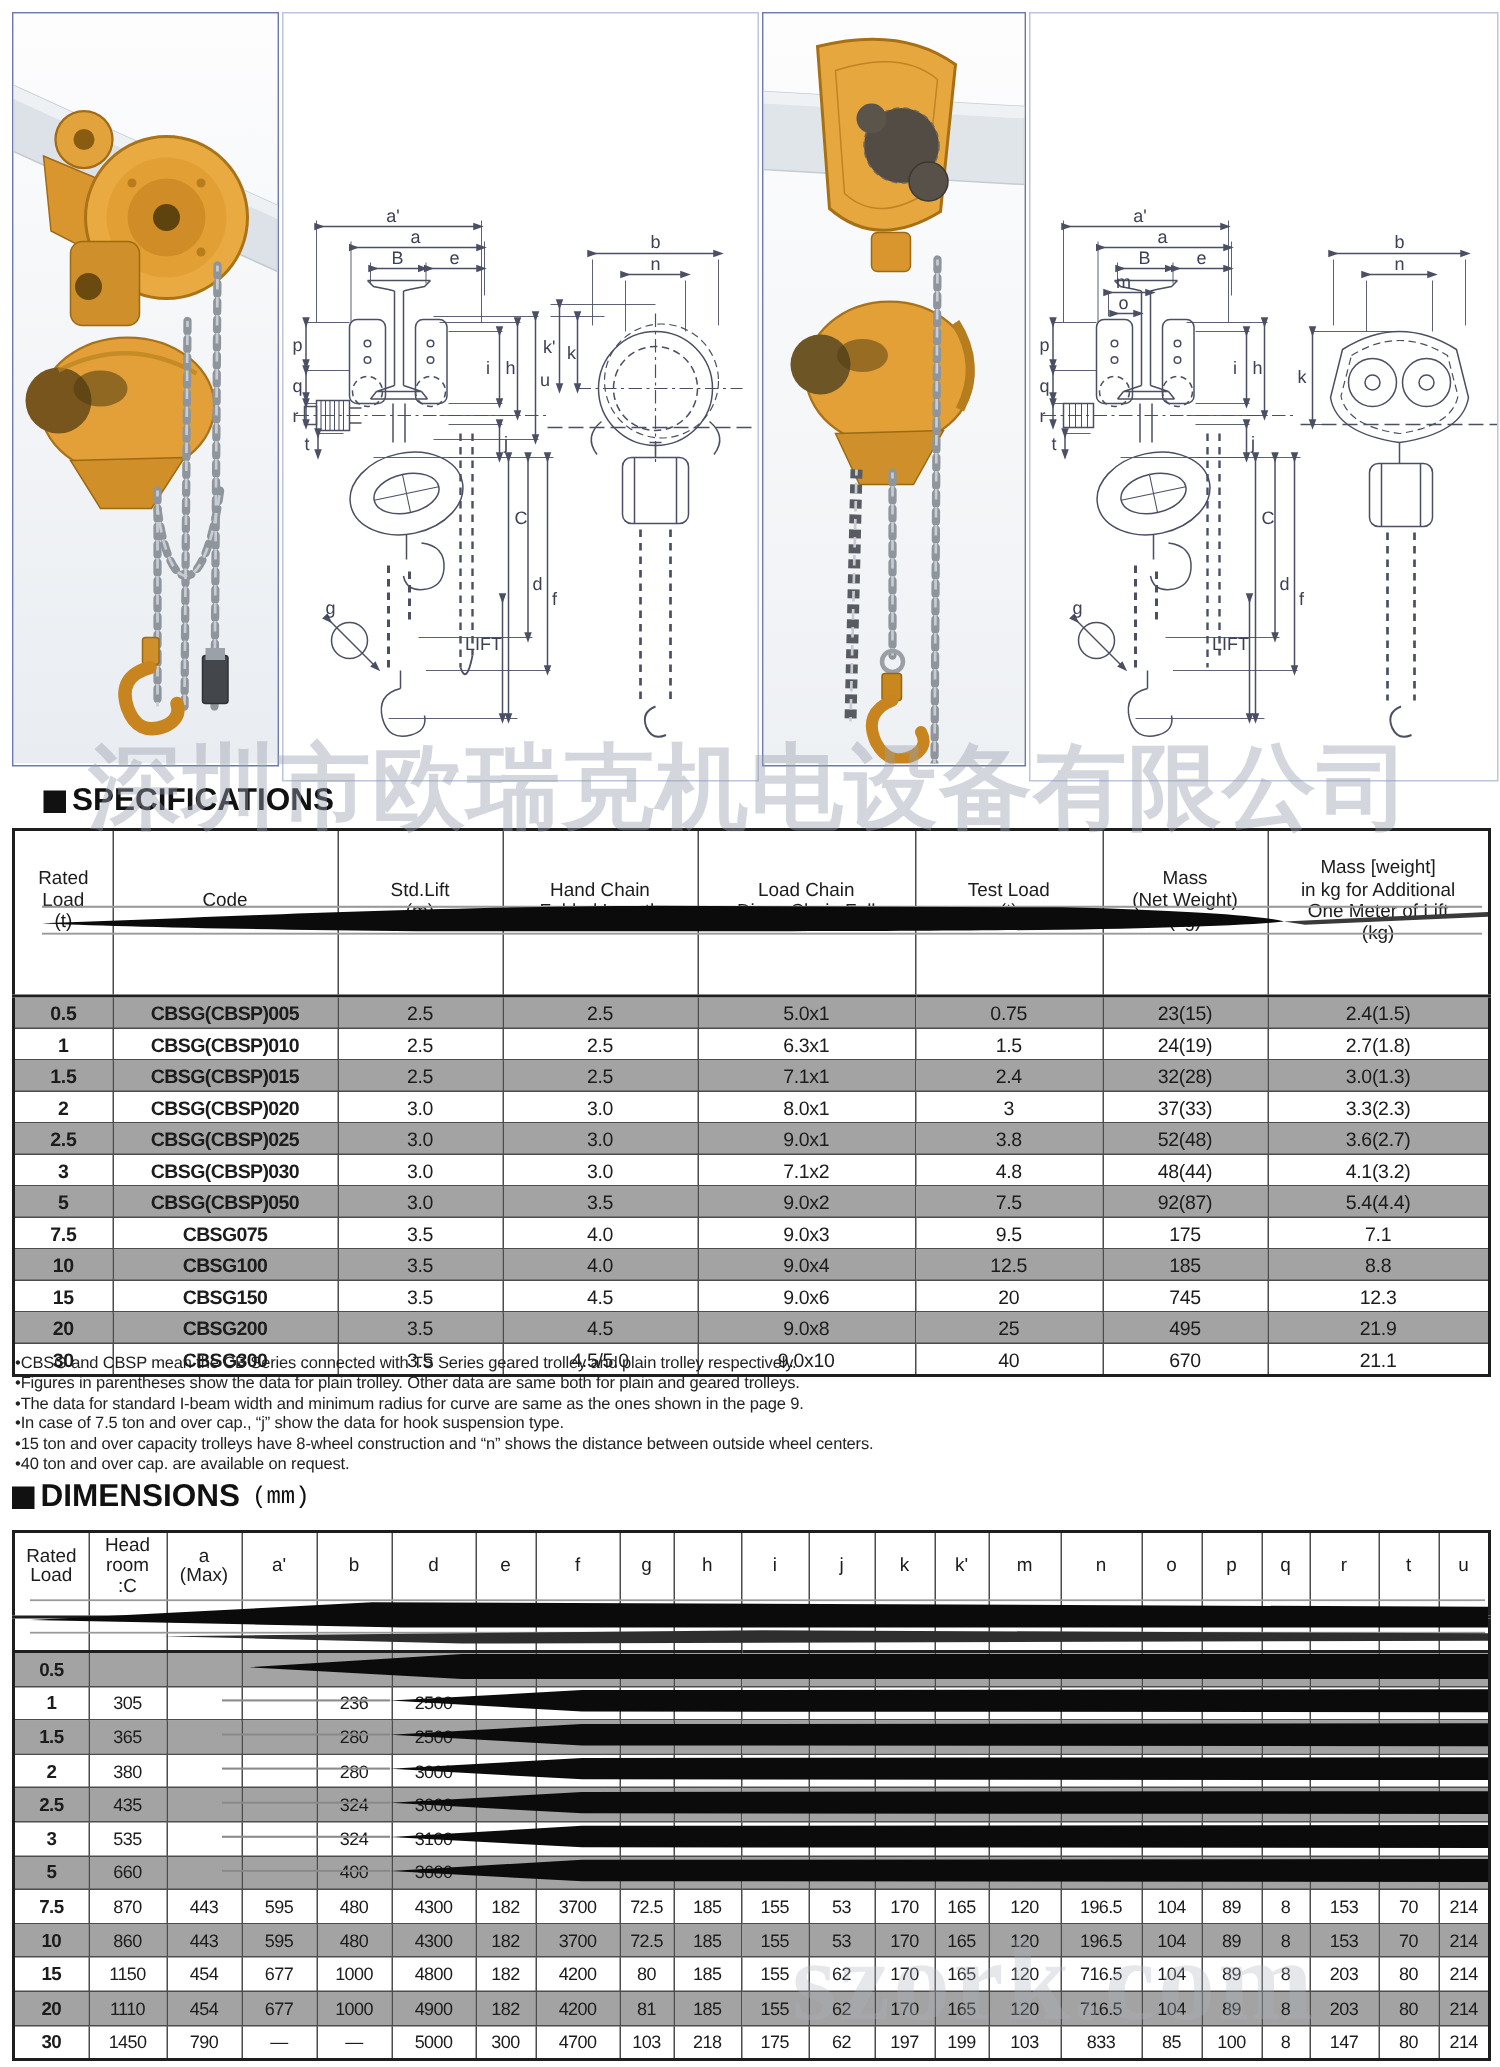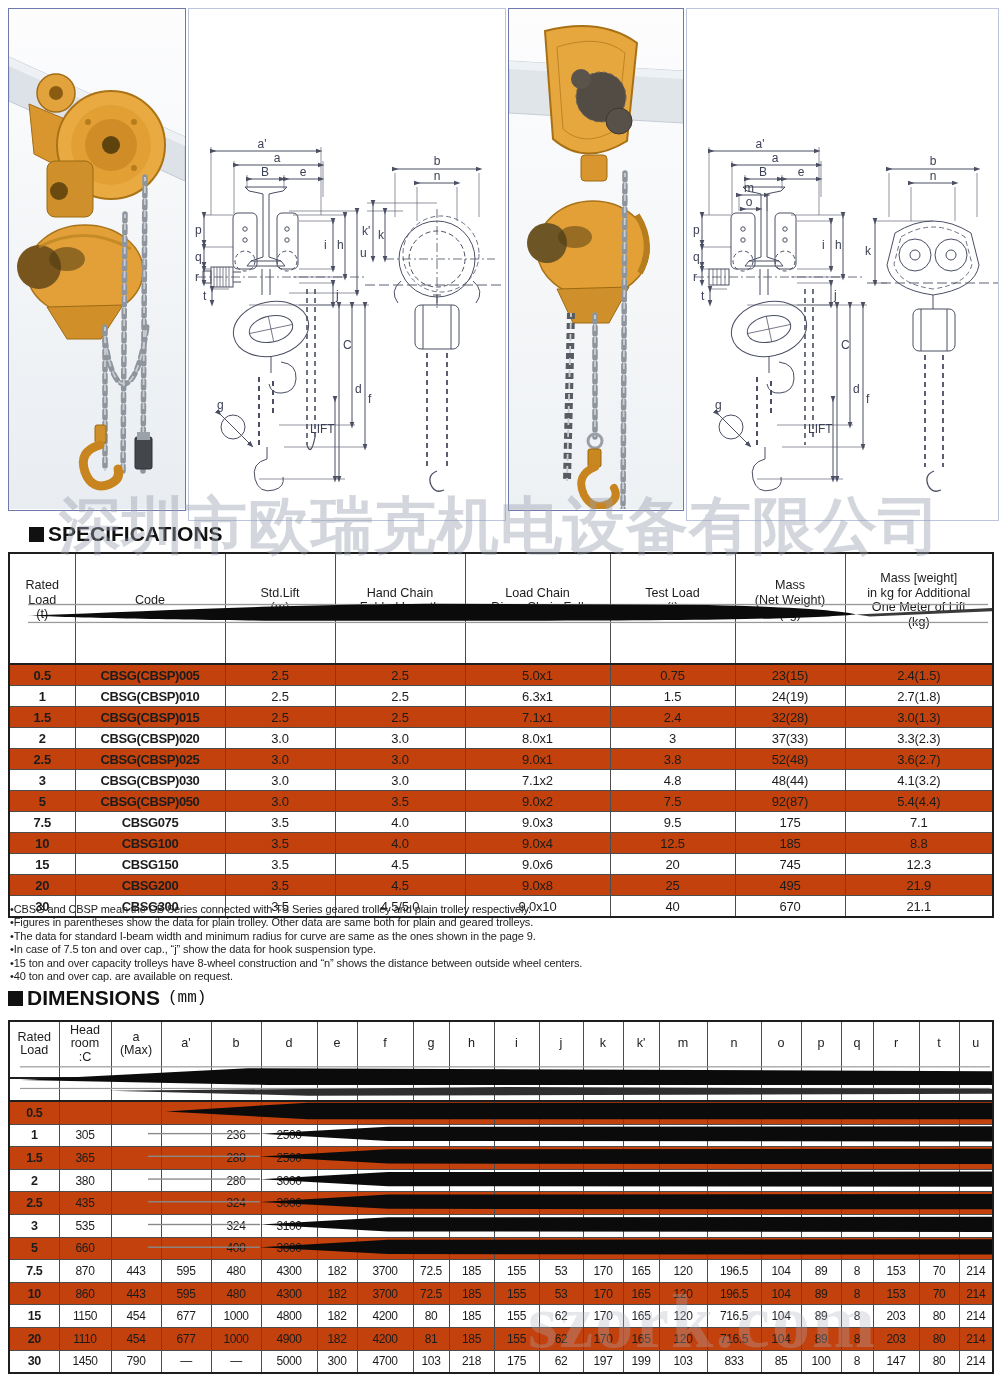--- a/index.html
+++ b/index.html
@@ -31,21 +31,21 @@
   #dim-heading{left:8px;top:986px;}
   
   .tbl-wrap{position:absolute;left:8px;}
   #spec-wrap{top:552px;width:984px;}
   #dim-wrap{top:1020px;width:984px;}
   table{border-collapse:collapse;table-layout:fixed;width:984px;background:#fff;}
   table{border:2px solid #1e1e1e;}
   th{border:1px solid #4c4c4c;border-bottom:2px solid #1e1e1e;font-weight:400;
      white-space:pre-line;vertical-align:middle;text-align:center;padding:1px;}
   td{border:1px solid #4c4c4c;text-align:center;padding:0;overflow:hidden;white-space:nowrap;}
-  tr.alt{background:#c2410c;}
+  tr.alt{background:#a3a3a3;}
   .spec th{height:90px;font-size:12.6px;line-height:14.5px;padding-bottom:18px;}
   .spec td{height:20px;font-size:13px;letter-spacing:-.2px;}
   .spec td:first-child{font-weight:700;}
   .spec td:nth-child(2){font-weight:700;letter-spacing:-.4px;margin-left:46px;}
   .dim th{height:42px;font-size:12.6px;line-height:13.5px;padding-bottom:12px;}
   .dim td{height:21.6px;font-size:12px;letter-spacing:-.4px;}
   .dim td:first-child{font-weight:700;font-size:12.5px;}
   .dim tr.subrow td{height:21px;border-bottom:2px solid #1e1e1e;background:#fff;}
   
   .streaks{position:absolute;left:0;top:0;width:100%;height:100%;z-index:10;pointer-events:none;filter:blur(.4px);}

